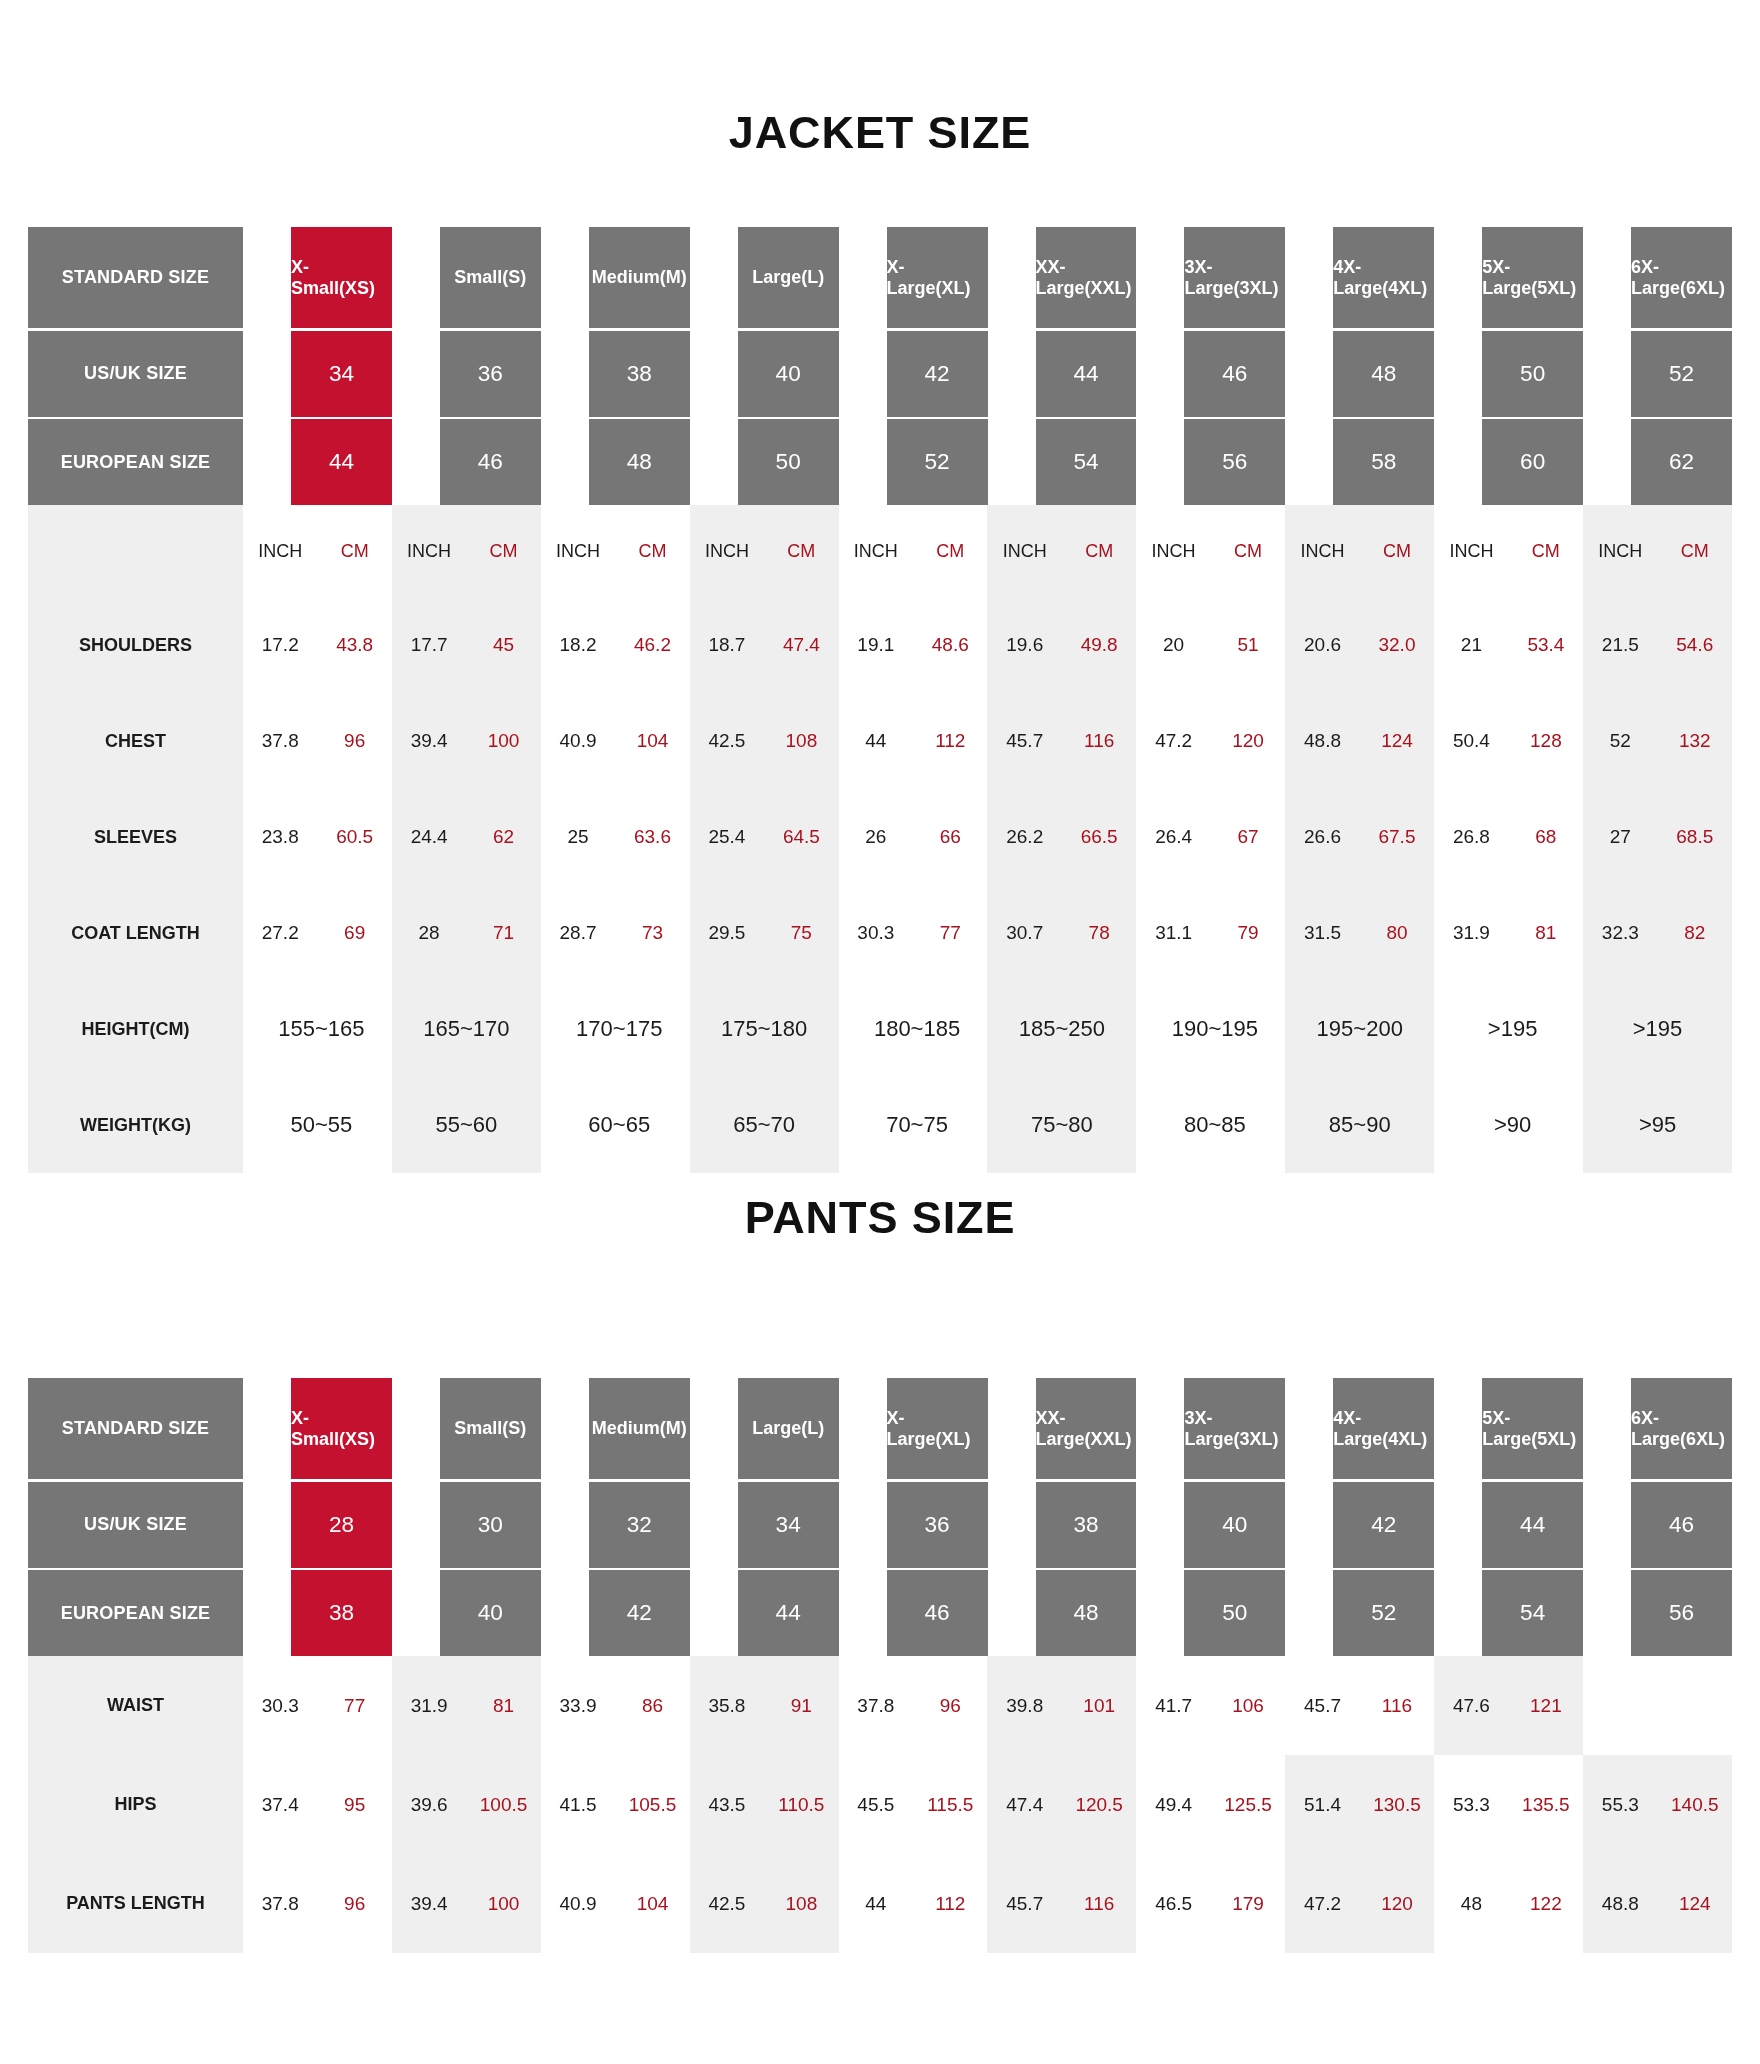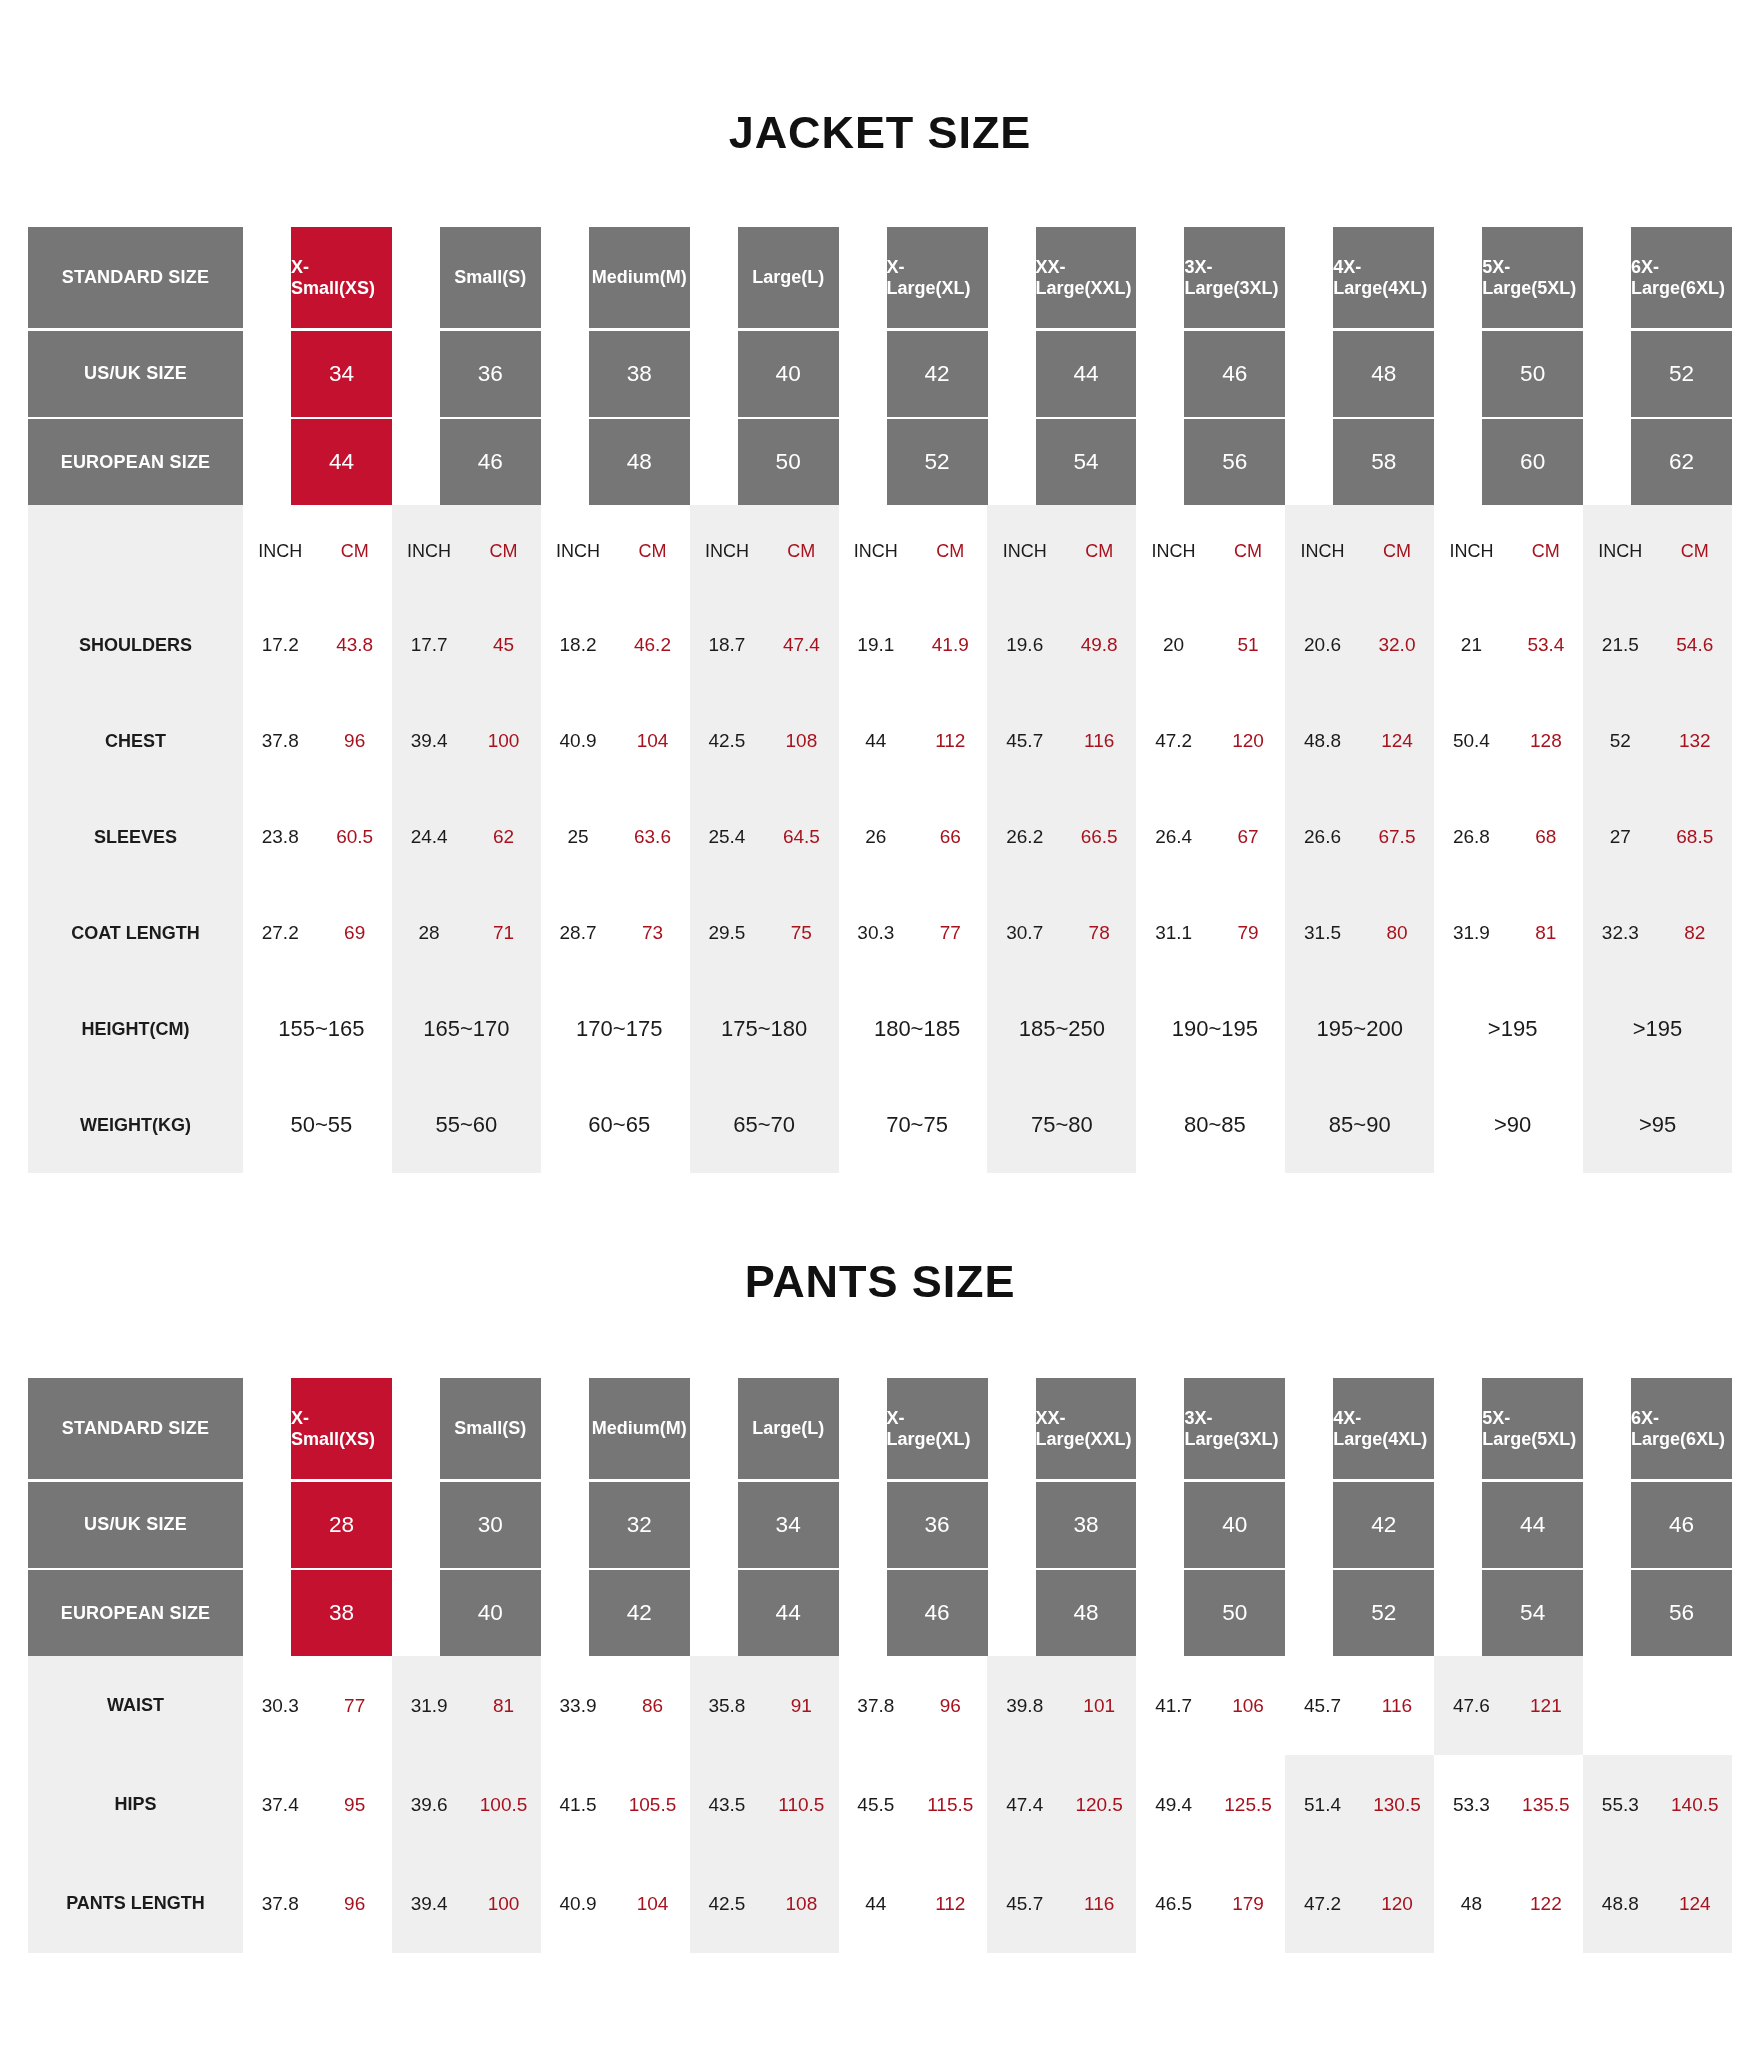--- a/index.html
+++ b/index.html
@@ -17,21 +17,21 @@
     background:var(--page-bg);
     font-family:"Liberation Sans","DejaVu Sans",sans-serif;
     color:var(--text-dark);
   }
   .page-title{
     position:absolute;left:0;width:100%;text-align:center;
     font-size:45px;font-weight:700;letter-spacing:0.9px;color:#111;line-height:1;
     margin:0;
   }
   #jacket-title{top:110px;}
-  #pants-title{top:1259px;}
+  #pants-title{top:1195px;}
   .size-table{position:absolute;left:28px;width:1704px;}
   #jacket-table{top:227px;}
   #pants-table{top:1378px;}
 
   .hrow,.urow,.brow{
     display:grid;
     grid-template-columns:215px repeat(10,1fr);
   }
   .hrow{margin-bottom:2.7px;gap:48px;}
   .hrow1{height:101px;}
@@ -161,21 +161,21 @@
         <div class="cell pair c-white">
           <span class="half val-inch">18.2</span>
           <span class="half val-cm">46.2</span>
         </div>
         <div class="cell pair c-stripe">
           <span class="half val-inch">18.7</span>
           <span class="half val-cm">47.4</span>
         </div>
         <div class="cell pair c-white">
           <span class="half val-inch">19.1</span>
-          <span class="half val-cm">41.9</span>
+          <span class="half val-cm">48.6</span>
         </div>
         <div class="cell pair c-stripe">
           <span class="half val-inch">19.6</span>
           <span class="half val-cm">49.8</span>
         </div>
         <div class="cell pair c-white">
           <span class="half val-inch">20</span>
           <span class="half val-cm">51</span>
         </div>
         <div class="cell pair c-stripe">

